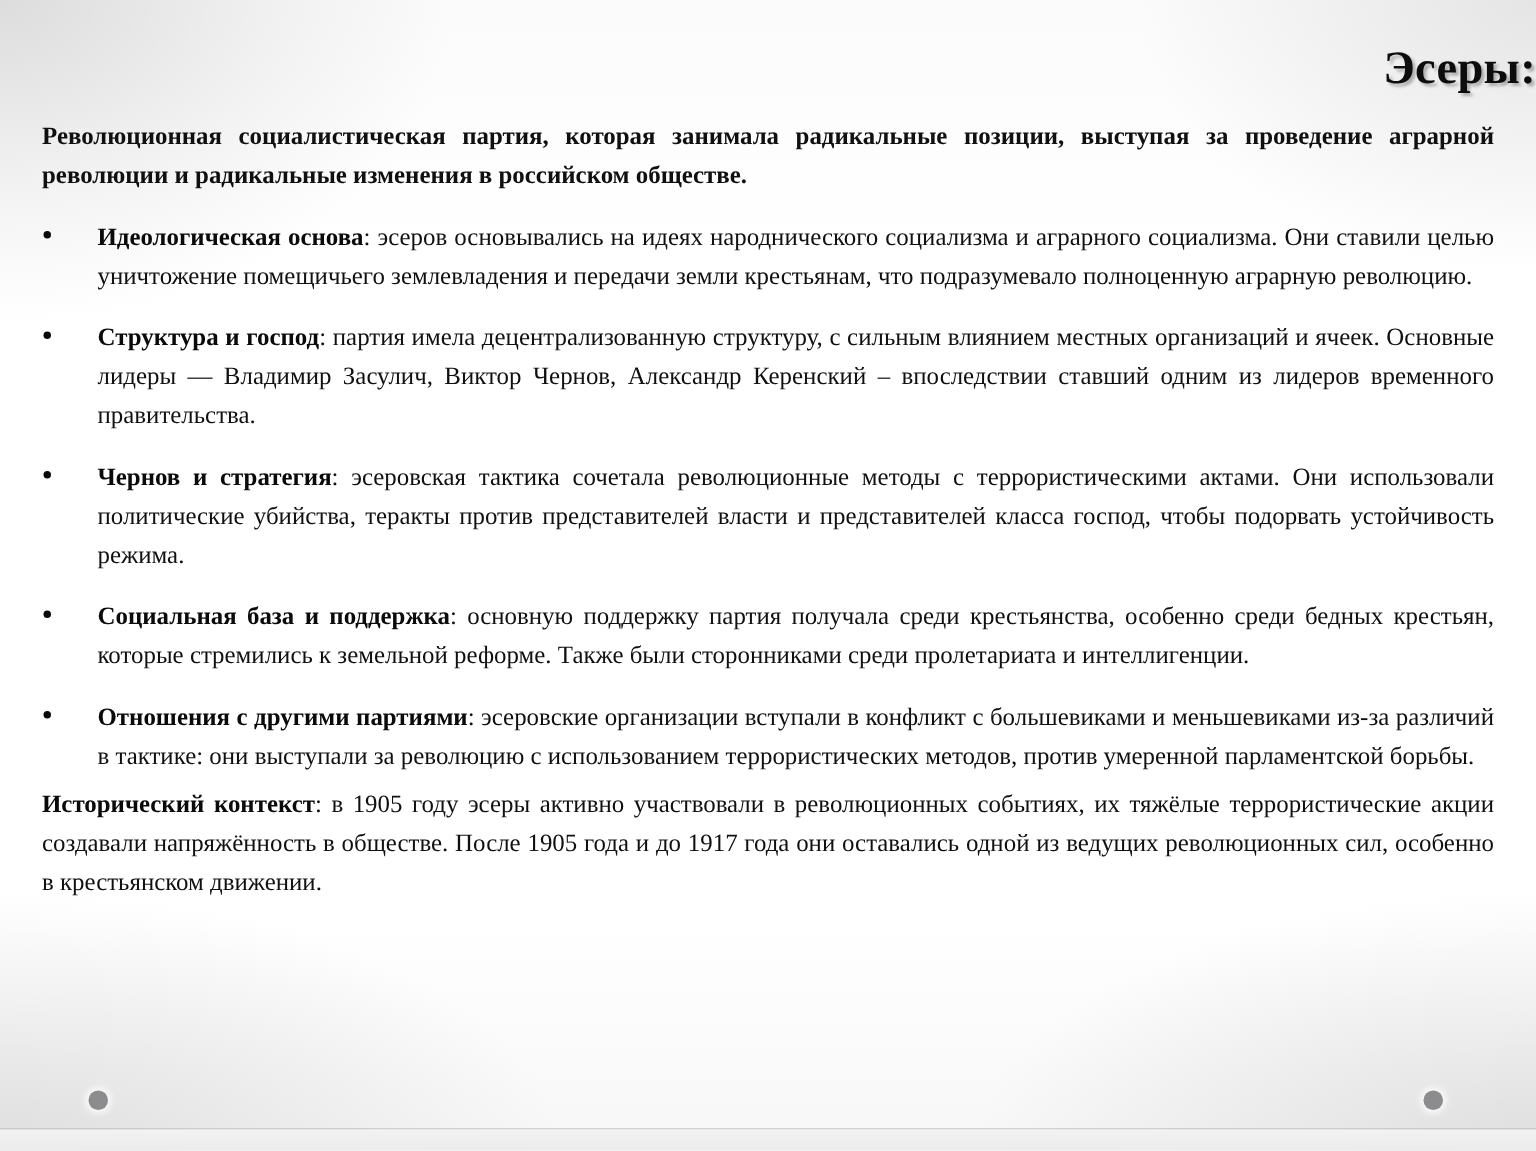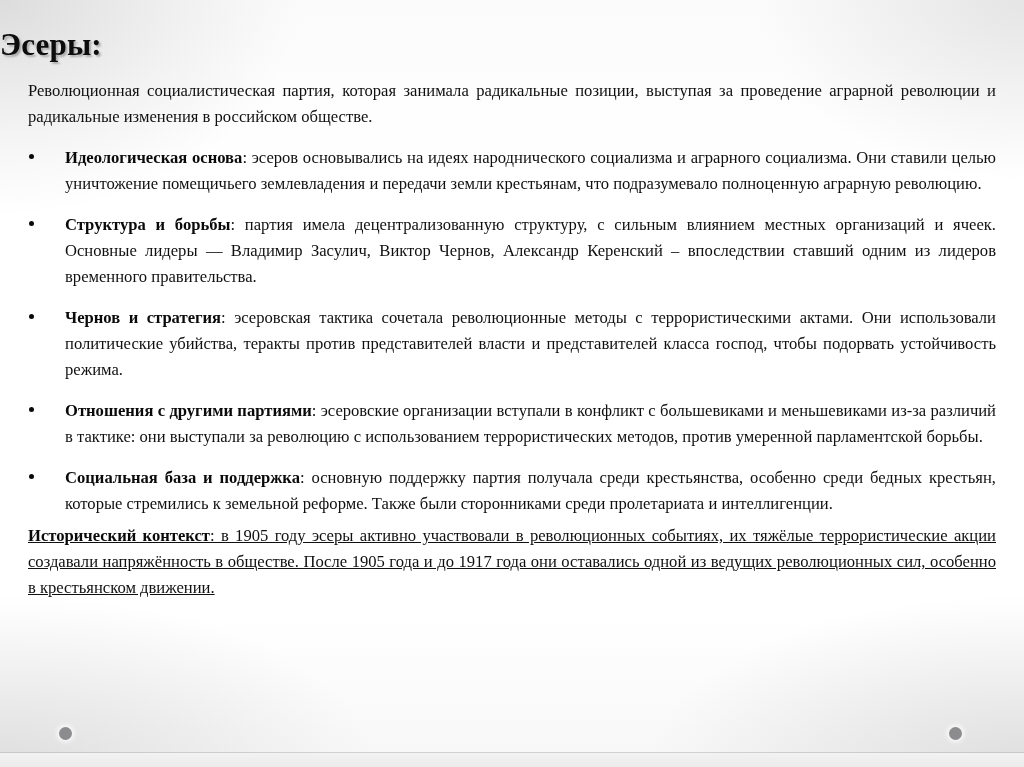--- a/index.html
+++ b/index.html
@@ -25,21 +25,21 @@
       radial-gradient(ellipse 520px 240px at 0% 100%, rgba(150,150,152,0.26) 0%, rgba(255,255,255,0) 72%),
       radial-gradient(ellipse 520px 240px at 100% 100%, rgba(150,150,152,0.26) 0%, rgba(255,255,255,0) 72%),
       linear-gradient(180deg, #fbfbfc 0%, #ffffff 22%, #ffffff 80%, #f7f7f8 100%);
   }
 
   .slide-title {
     position: absolute;
     top: 6px;
     left: 0;
     width: 1024px;
-    text-align: left;
+    text-align: right;
     font-size: 31px;
     font-weight: bold;
     color: #0d0d0d;
     letter-spacing: 0.2px;
     text-shadow: 2px 2px 2px rgba(120,120,122,0.55);
   }
 
   .content {
     position: absolute;
     top: 78px;
@@ -47,20 +47,21 @@
     width: 968px;
   }
 
   .intro {
     font-size: 16.6px;
     line-height: 26px;
     color: #101010;
     text-align: justify;
     text-justify: inter-word;
     margin: 0 0 7px 0;
+    font-weight: bold;
   }
 
   .bullet-list {
     list-style: none;
     margin: 0;
     padding: 0;
   }
 
   .bullet-item {
     position: relative;
@@ -89,21 +90,20 @@
     color: #0a0a0a;
   }
 
   .closing {
     font-size: 16.6px;
     line-height: 26px;
     color: #101010;
     text-align: justify;
     text-justify: inter-word;
     margin: 1px 0 0 0;
-    text-decoration: underline;
   }
 
   .footer-rule {
     position: absolute;
     left: 0;
     bottom: 14px;
     width: 1024px;
     height: 1px;
     background: rgba(178,178,180,0.55);
   }
@@ -139,34 +139,34 @@
 
     <p class="intro">Революционная социалистическая партия, которая занимала радикальные позиции, выступая за проведение аграрной революции и радикальные изменения в российском обществе.</p>
 
     <ul class="bullet-list">
 
       <li class="bullet-item">
         <span class="bullet-marker"></span><span class="lead">Идеологическая основа</span><span>: эсеров основывались на идеях народнического социализма и аграрного социализма. Они ставили целью уничтожение помещичьего землевладения и передачи земли крестьянам, что подразумевало полноценную аграрную революцию.</span>
       </li>
 
       <li class="bullet-item">
-        <span class="bullet-marker"></span><span class="lead">Структура и борьбы</span><span>: партия имела децентрализованную структуру, с сильным влиянием местных организаций и ячеек. Основные лидеры — Владимир Засулич, Виктор Чернов, Александр Керенский – впоследствии ставший одним из лидеров временного правительства.</span>
+        <span class="bullet-marker"></span><span class="lead">Структура и господ</span><span>: партия имела децентрализованную структуру, с сильным влиянием местных организаций и ячеек. Основные лидеры — Владимир Засулич, Виктор Чернов, Александр Керенский – впоследствии ставший одним из лидеров временного правительства.</span>
       </li>
 
       <li class="bullet-item">
         <span class="bullet-marker"></span><span class="lead">Чернов и стратегия</span><span>: эсеровская тактика сочетала революционные методы с террористическими актами. Они использовали политические убийства, теракты против представителей власти и представителей класса господ, чтобы подорвать устойчивость режима.</span>
       </li>
 
 
       <li class="bullet-item">
-        <span class="bullet-marker"></span><span class="lead">Отношения с другими партиями</span><span>: эсеровские организации вступали в конфликт с большевиками и меньшевиками из-за различий в тактике: они выступали за революцию с использованием террористических методов, против умеренной парламентской борьбы.</span>
+        <span class="bullet-marker"></span><span class="lead">Социальная база и поддержка</span><span>: основную поддержку партия получала среди крестьянства, особенно среди бедных крестьян, которые стремились к земельной реформе. Также были сторонниками среди пролетариата и интеллигенции.</span>
       </li>
 
       <li class="bullet-item">
-        <span class="bullet-marker"></span><span class="lead">Социальная база и поддержка</span><span>: основную поддержку партия получала среди крестьянства, особенно среди бедных крестьян, которые стремились к земельной реформе. Также были сторонниками среди пролетариата и интеллигенции.</span>
+        <span class="bullet-marker"></span><span class="lead">Отношения с другими партиями</span><span>: эсеровские организации вступали в конфликт с большевиками и меньшевиками из-за различий в тактике: они выступали за революцию с использованием террористических методов, против умеренной парламентской борьбы.</span>
       </li>
 
     </ul>
 
     <p class="closing"><span class="lead">Исторический контекст</span><span>: в 1905 году эсеры активно участвовали в революционных событиях, их тяжёлые террористические акции создавали напряжённость в обществе. После 1905 года и до 1917 года они оставались одной из ведущих революционных сил, особенно в крестьянском движении.</span></p>
 
   </div>
 
   <div class="nav-dot left"></div>
   <div class="nav-dot right"></div>

